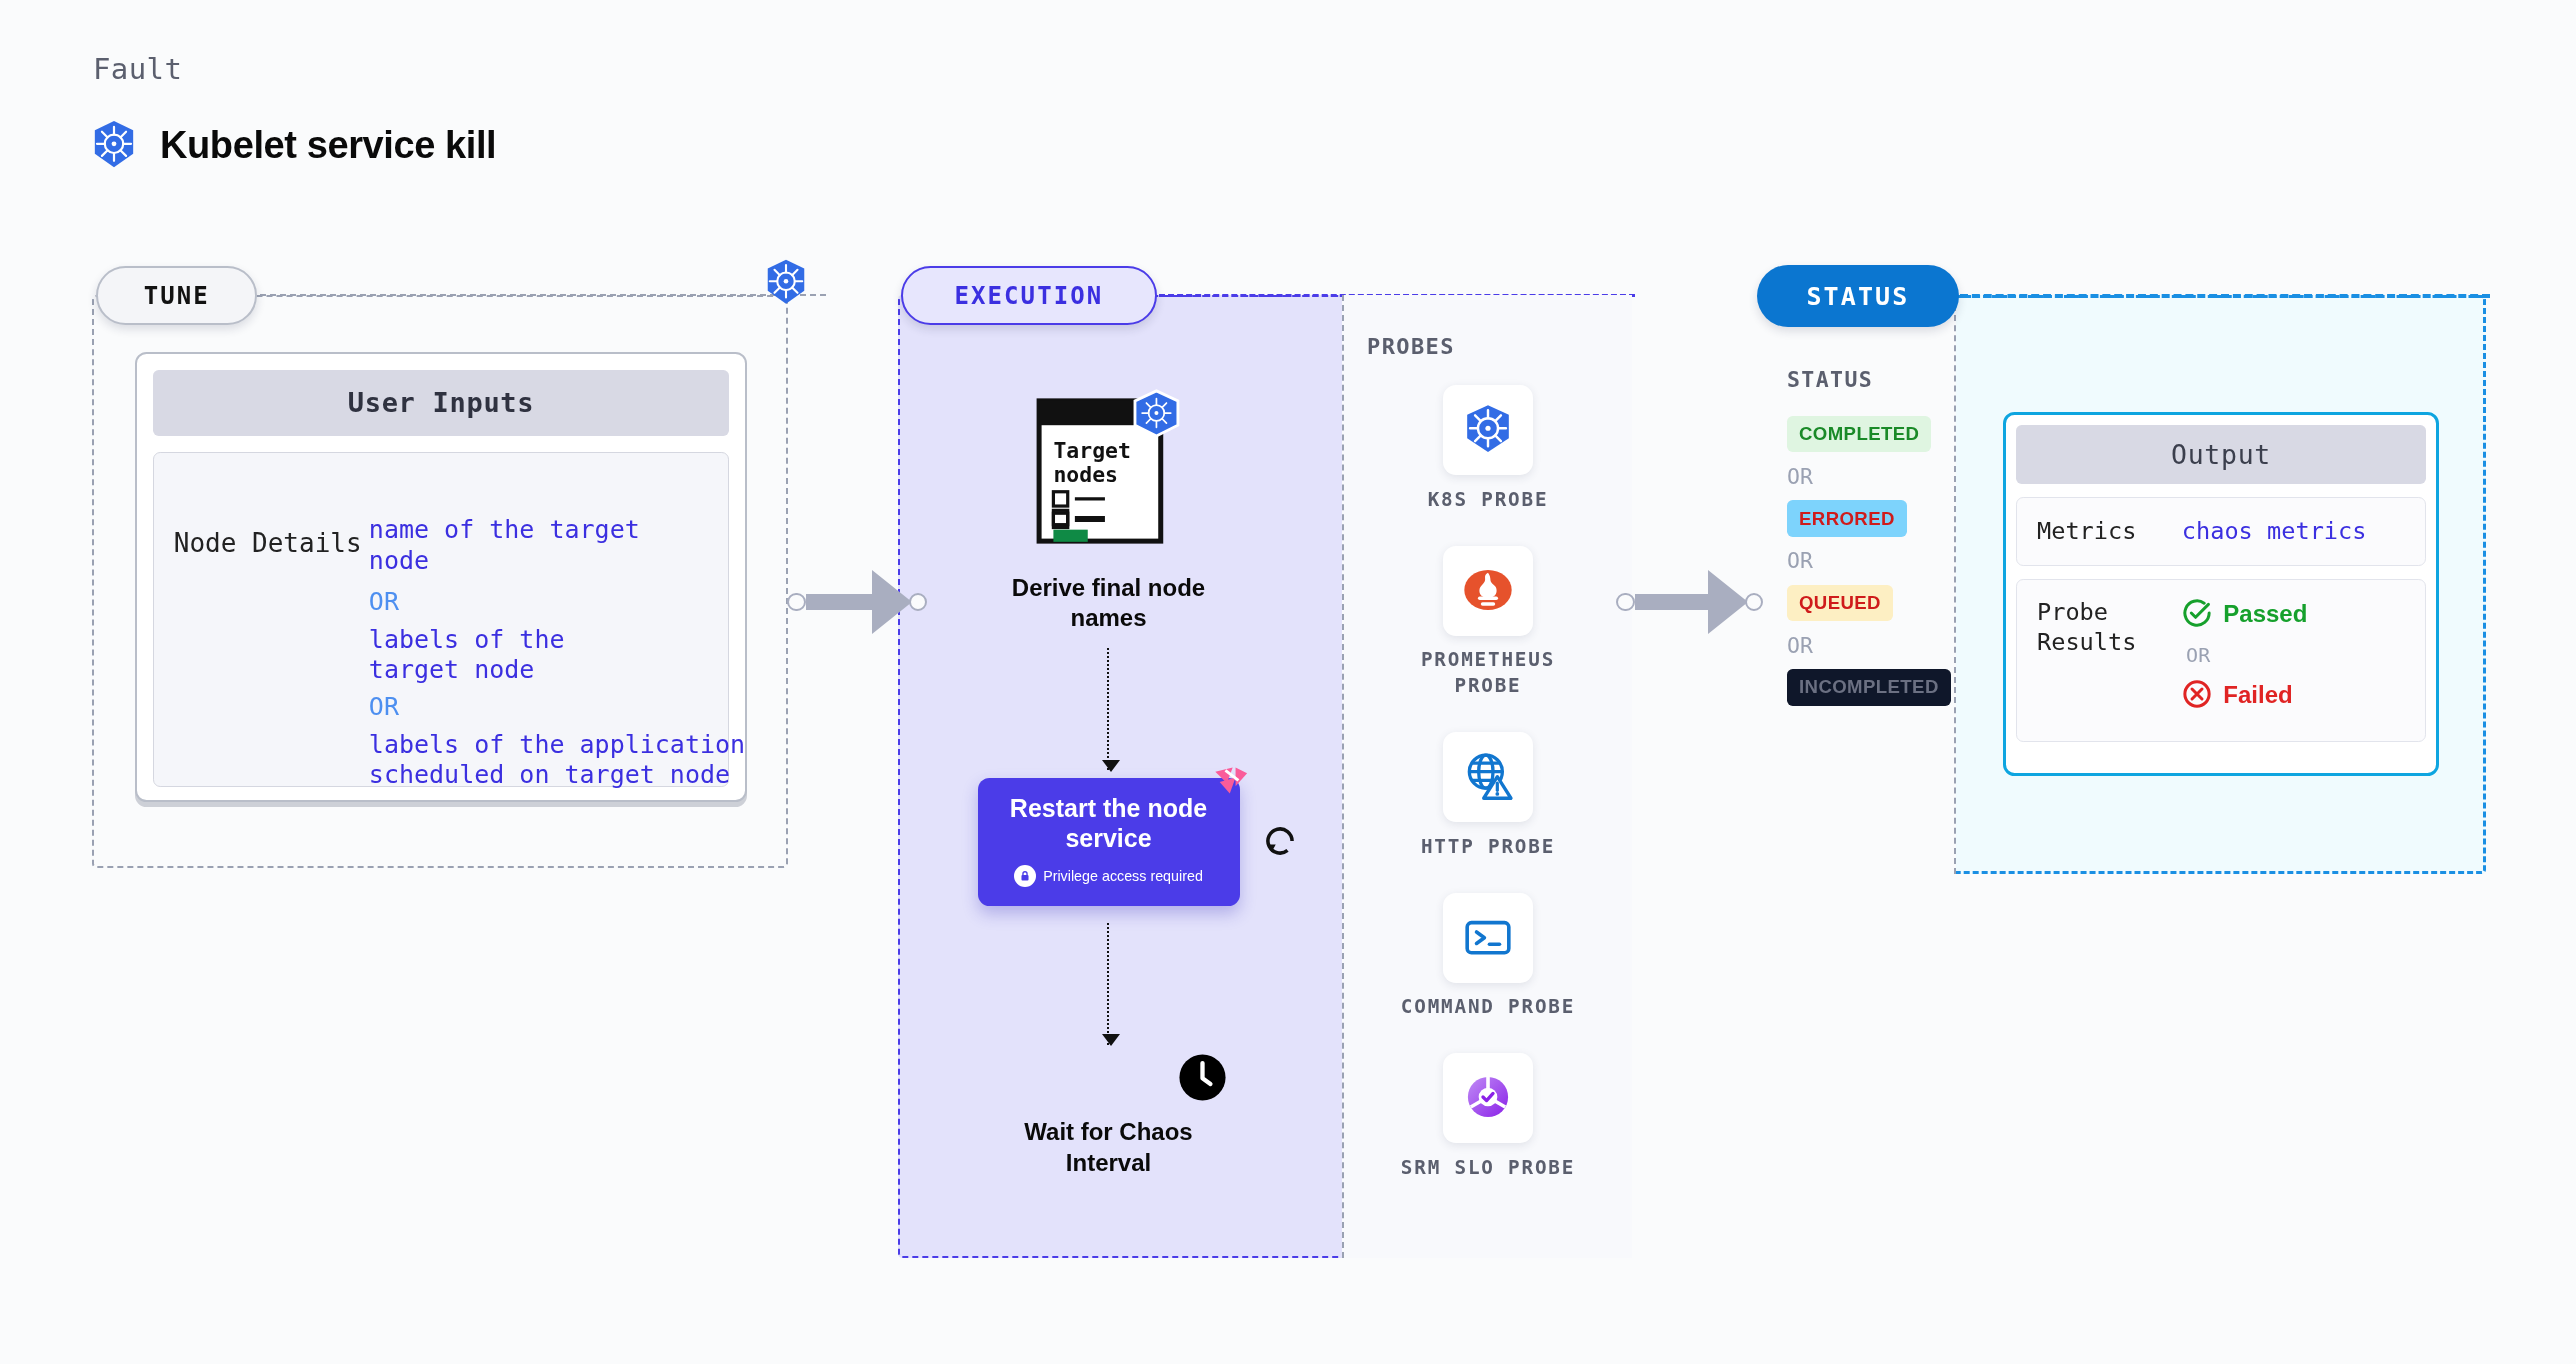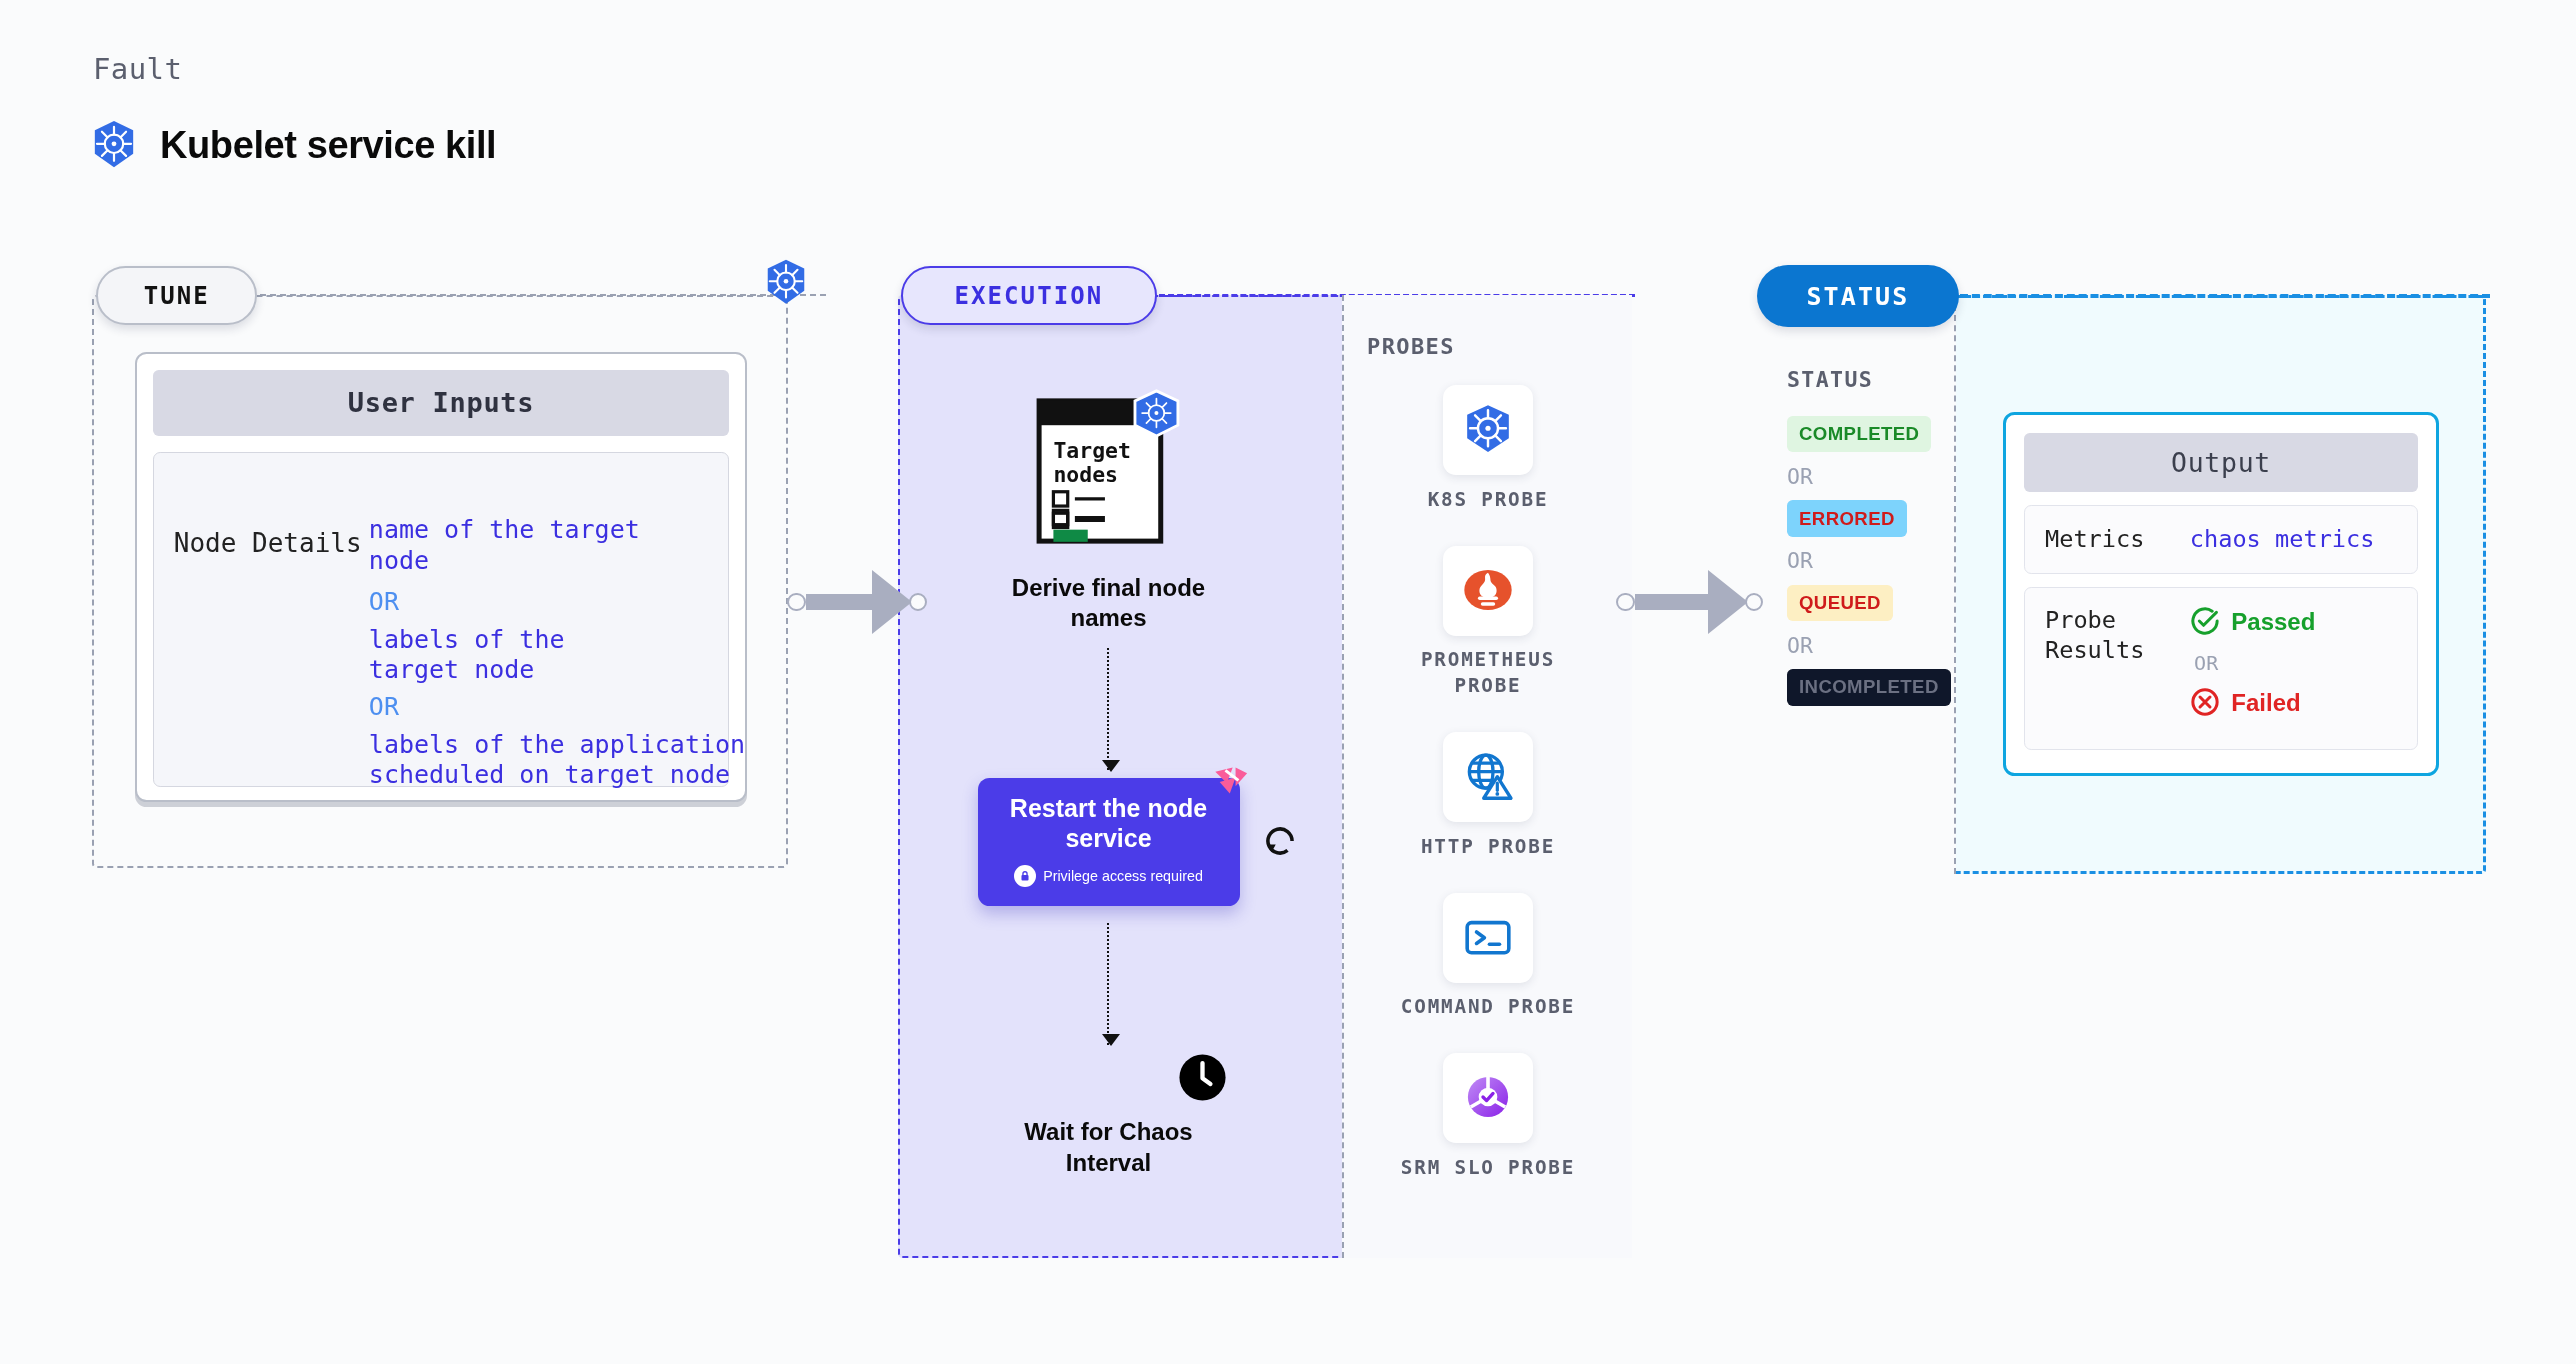--- a/index.html
+++ b/index.html
@@ -209,21 +209,21 @@
   }
   .st-or {
     font-family: "DejaVu Sans Mono", monospace;
     font-size: 21.5px; color: #9aa1b2; margin: 11.5px 0;
   }
 
   
   .out-card {
     position: absolute; left: 249px; top: 117px; width: 436px; height: 364px;
     background: #ffffff; border: 3.6px solid #0ea5e0; border-radius: 11.5px;
-    padding: 18px;
+    padding: 10px;
   }
   .out-head {
     height: 59px; background: #d8d9e4; border-radius: 5.7px;
     display: flex; align-items: center; justify-content: center;
     font-family: "DejaVu Sans Mono", monospace;
     font-size: 26.5px; color: #3b3f4d; letter-spacing: 0.7px;
   }
   .out-row {
     margin-top: 13px; border: 1.4px solid #e2e4ec; border-radius: 7.2px;
     background: #fbfbfd; display: flex; align-items: flex-start;

